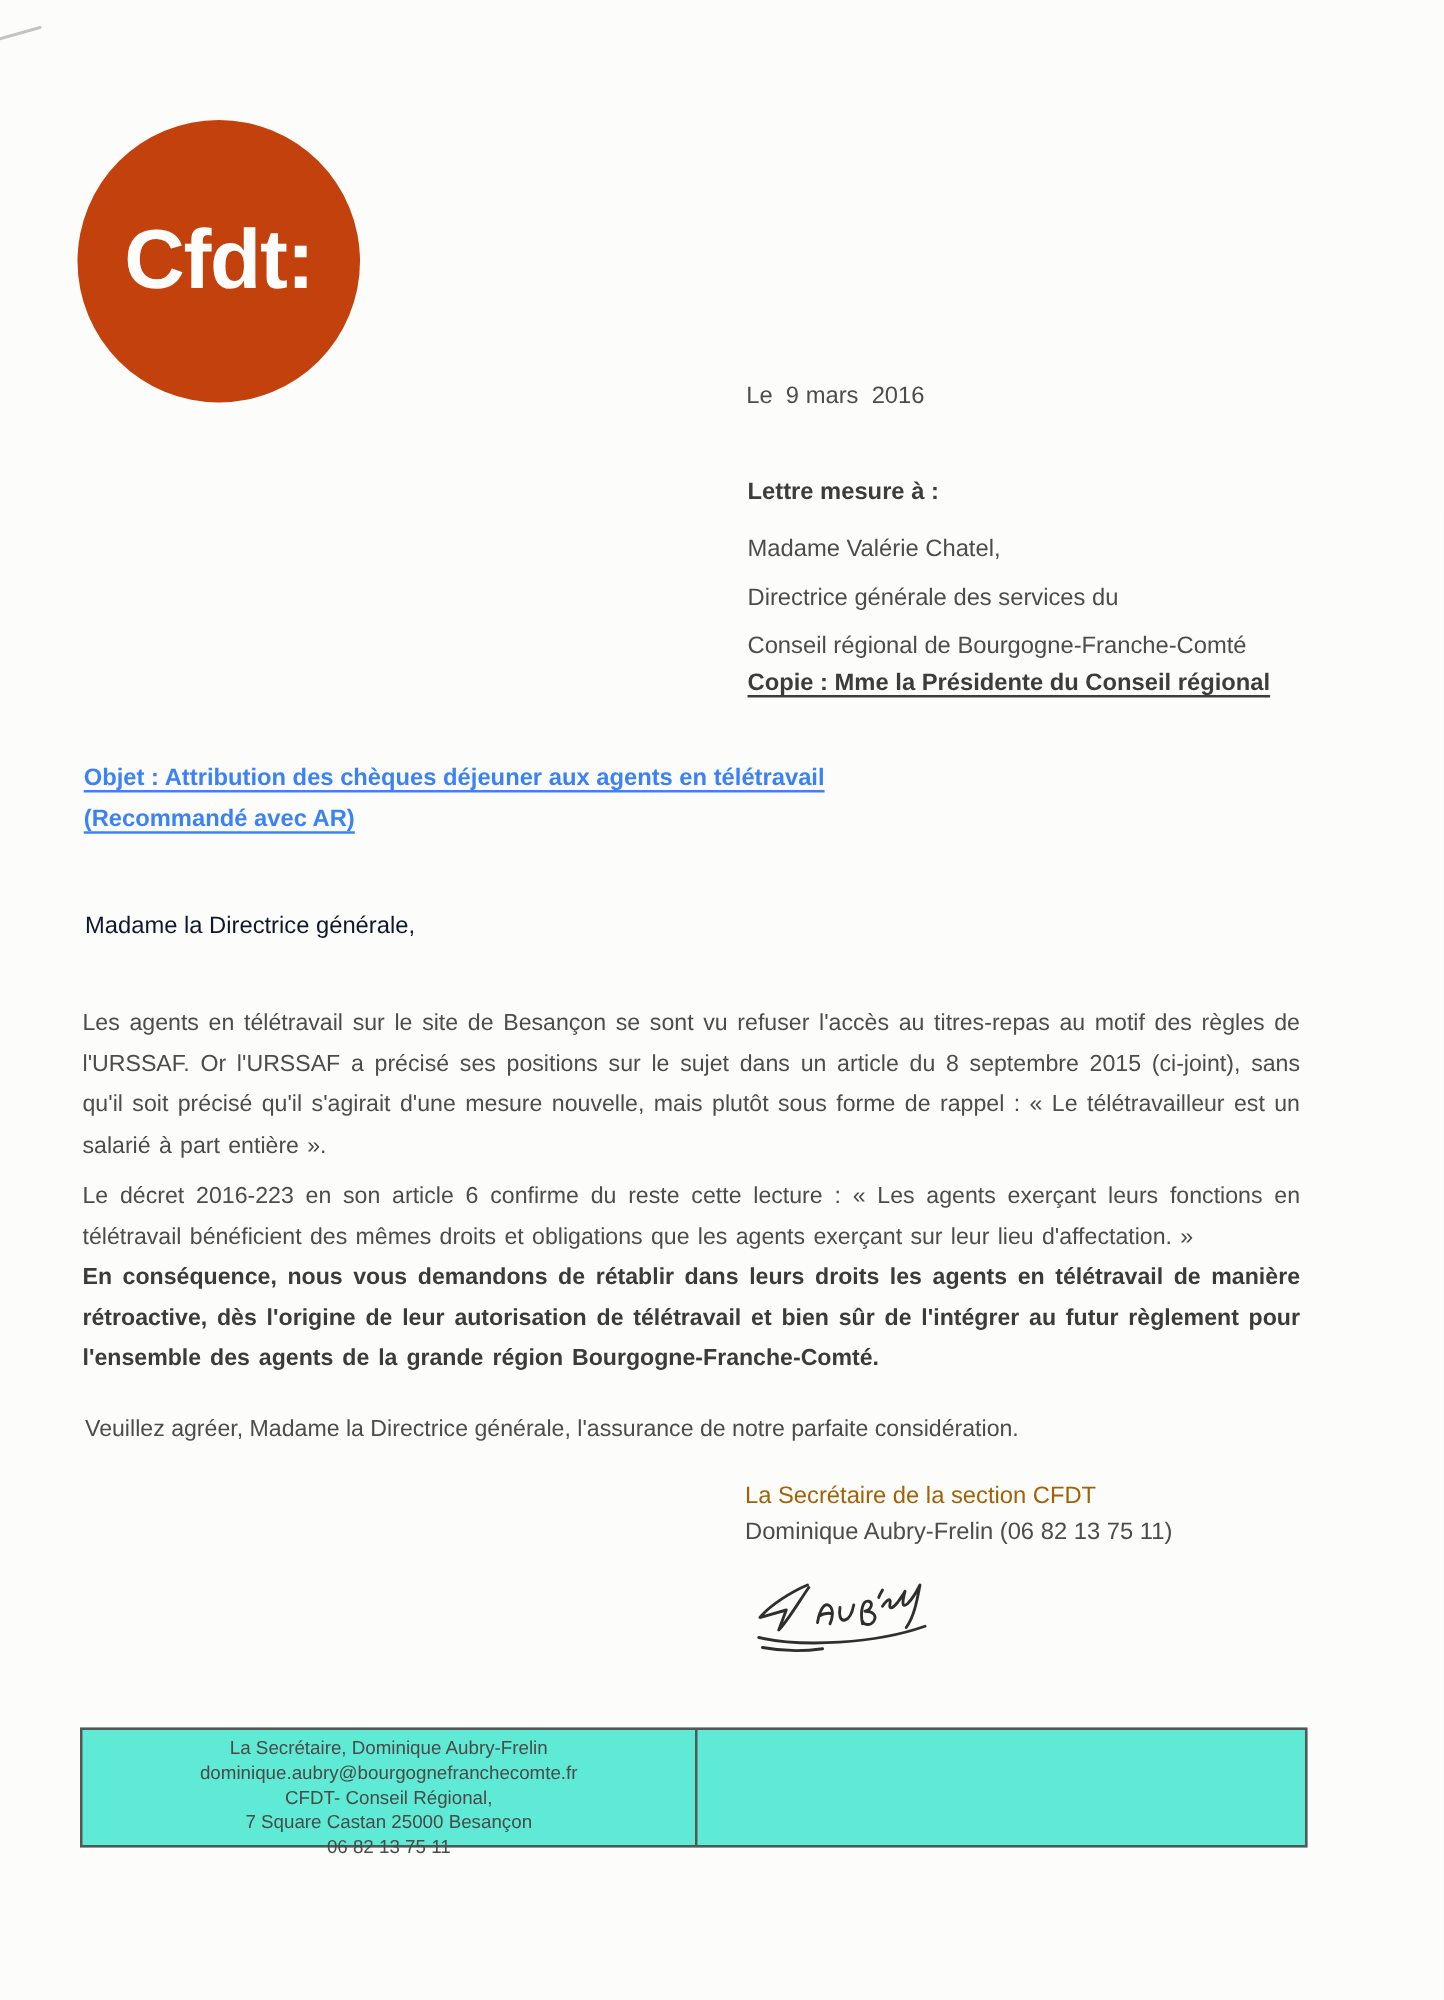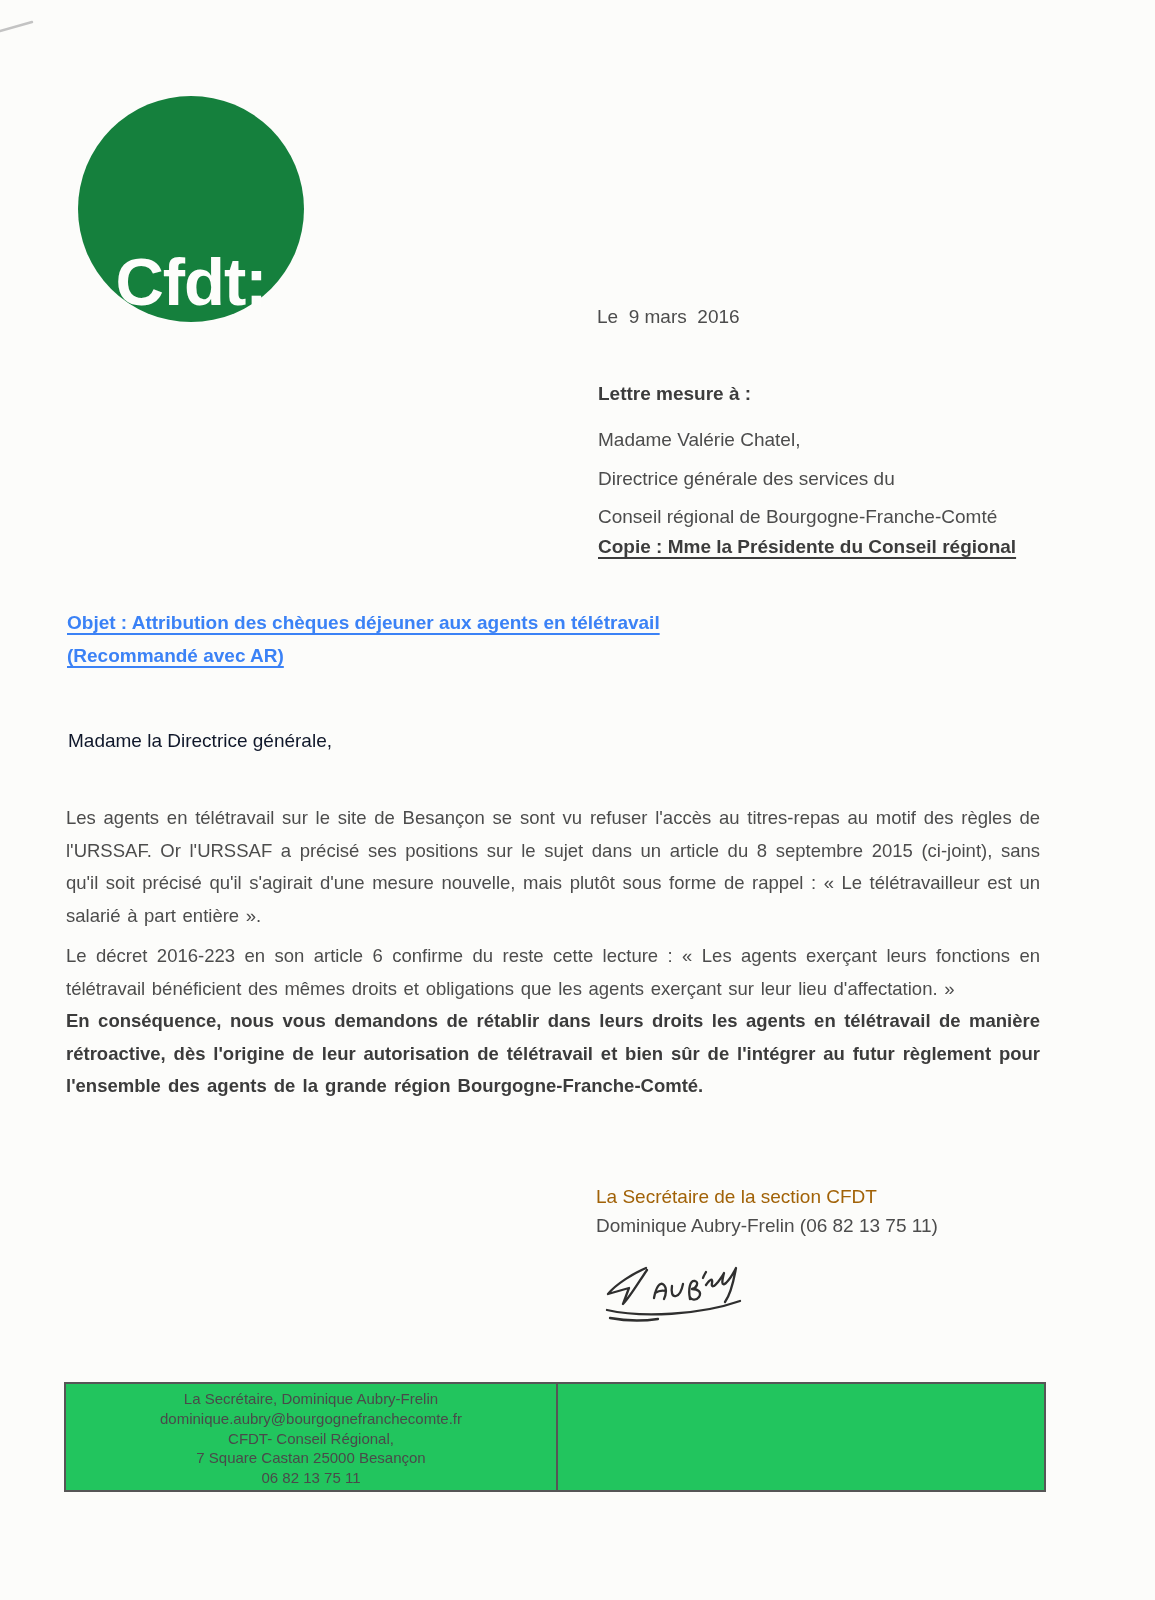--- a/index.html
+++ b/index.html
@@ -15,23 +15,23 @@
     color:#474747;
     overflow:hidden;
   }
   .abs{position:absolute;}
 
   
   .corner-mark{left:0;top:14px;}
 
   
   .logo{
-    left:78px;top:96px;width:226px;height:226px;
-    background:#15803d;border-radius:50%;
-    display:flex;align-items:flex-end;justify-content:center;
+    left:62px;top:96px;width:226px;height:226px;
+    background:#c2410c;border-radius:50%;
+    display:flex;align-items:center;justify-content:center;
   }
   .logo-text{
     color:#fdfdfb;font-weight:700;font-size:67px;
     letter-spacing:-1px;transform:translateY(-2px);
   }
 
   
   .date-line{left:597px;top:306px;font-size:19px;white-space:pre;color:#4c4c4c;}
   .open-letter{left:598px;top:383px;font-size:19px;font-weight:700;color:#3c3c3c;}
   .recipient{left:598px;top:421px;font-size:19px;line-height:38.5px;color:#4c4c4c;}
@@ -66,23 +66,23 @@
   .sig-role{left:596px;top:1186px;font-size:19px;color:#a16207;}
   .sig-name{left:596px;top:1215px;font-size:19px;color:#4c4c4c;}
   .sig-draw{left:600px;top:1256px;}
 
   
   .footer-title{
     left:0;top:1358px;width:1140px;text-align:center;
     font-size:18.5px;color:#4c4c4c;letter-spacing:.3px;margin-top:48px;
   }
   .footer-box{
-    left:64px;top:1382px;width:982px;height:110px;
+    left:64px;top:1382px;width:982px;height:96px;
     border:2px solid #565656;
-    display:flex;box-sizing:border-box;background:#22c55e;
+    display:flex;box-sizing:border-box;background:#5eead4;
   }
   .footer-cell{
     box-sizing:border-box;
     padding-top:5px;
     font-size:15px;line-height:19.8px;text-align:center;color:#4a4a4a;
   }
   .footer-cell.left{width:492px;border-right:2px solid #565656;}
   .footer-cell.right{flex:1;}
 </style>
 </head>
@@ -116,20 +116,21 @@
 
   <div class="abs salutation">Madame la Directrice générale,</div>
 
   <div class="abs para para-1">Les agents en télétravail sur le site de Besançon se sont vu refuser l'accès au titres-repas au motif des règles de l'URSSAF. Or l'URSSAF a précisé ses positions sur le sujet dans un article du 8 septembre 2015 (ci-joint), sans qu'il soit précisé qu'il s'agirait d'une mesure nouvelle, mais plutôt sous forme de rappel : « Le télétravailleur est un salarié à part entière ».</div>
 
   <div class="abs para para-group">
     <p>Le décret 2016-223 en son article 6 confirme du reste cette lecture : « Les agents exerçant leurs fonctions en télétravail bénéficient des mêmes droits et obligations que les agents exerçant sur leur lieu d'affectation. »</p>
     <p class="para-bold">En conséquence, nous vous demandons de rétablir dans leurs droits les agents en télétravail de manière rétroactive, dès l'origine de leur autorisation de télétravail et bien sûr de l'intégrer au futur règlement pour l'ensemble des agents de la grande région Bourgogne-Franche-Comté.</p>
   </div>
 
+  <div class="abs closing">Veuillez agréer, Madame la Directrice générale, l'assurance de notre parfaite considération.</div>
 
   <div class="abs sig-role">La Secrétaire de la section CFDT</div>
   <div class="abs sig-name">Dominique Aubry-Frelin (06 82 13 75 11)</div>
 
   <svg class="abs sig-draw" width="158" height="72" viewBox="0 0 158 72">
     <g fill="none" stroke="#2f2f2f" stroke-width="2.3" stroke-linecap="round" stroke-linejoin="round">
       <path d="M46,12 C34,17 16,28 8,38 L29,32 L23,48 C30,41 40,24 47,14"></path>
       <path d="M54,42 C56,31 60,25 64,29 C67,32 66,39 64,43 M55,37 C58,35 62,34 66,35"></path>
       <path d="M72,30 C71,36 72,41 76,40 C80,39 82,33 83,28"></path>
       <path d="M90,43 C88,33 90,24 95,25 C99,26 97,32 92,33 C98,33 102,36 99,41 C96,45 91,44 90,41"></path>

